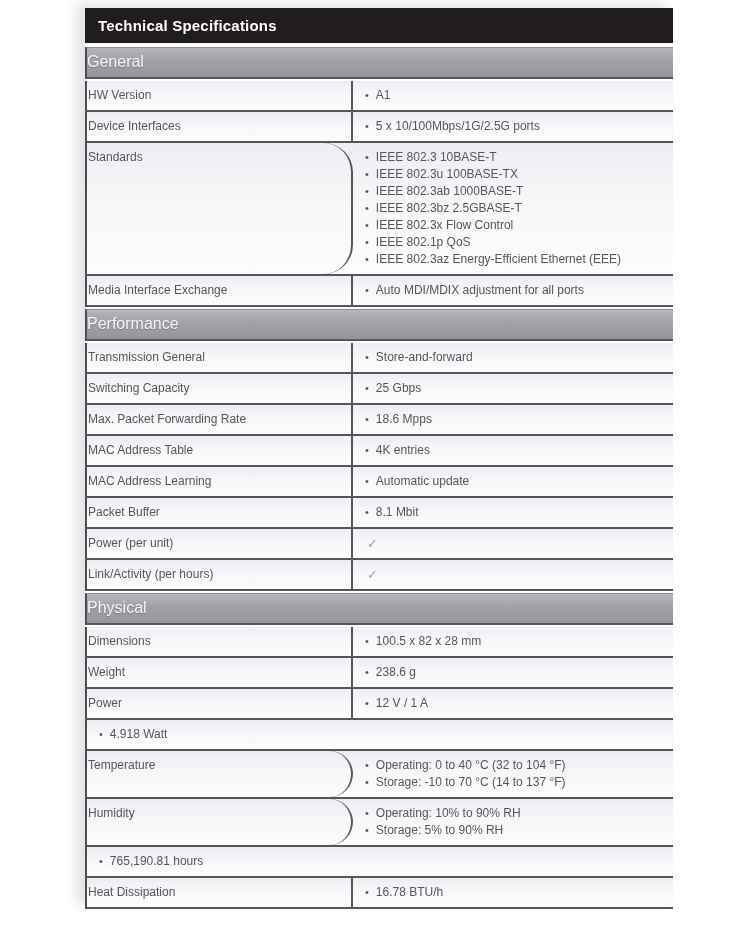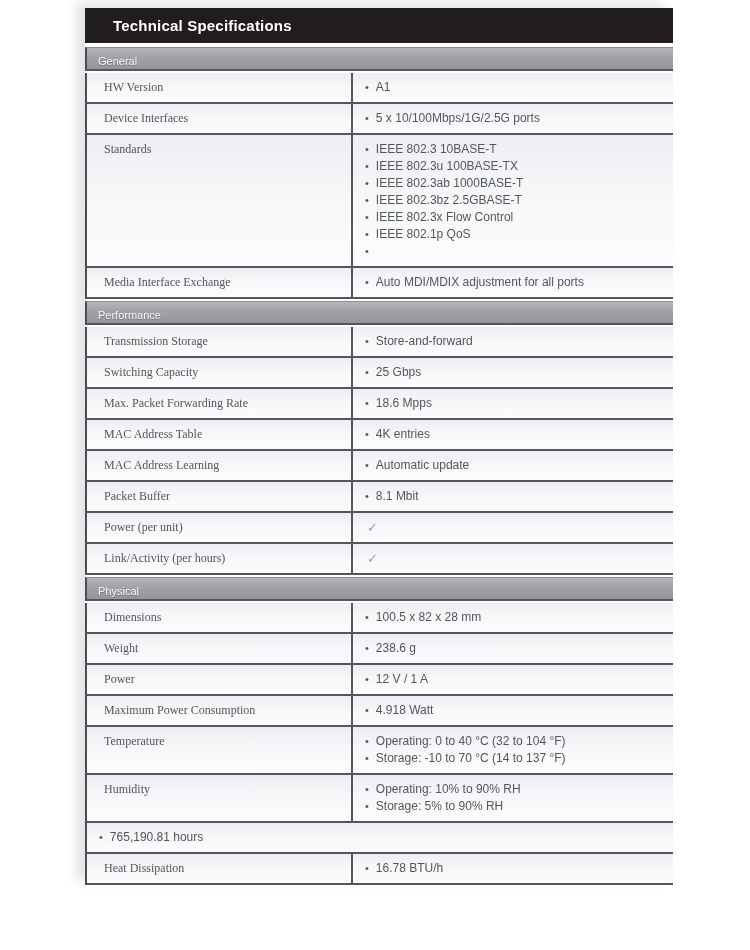--- a/index.html
+++ b/index.html
@@ -12,50 +12,50 @@
   .page{position:relative;width:750px;height:950px;background:#ffffff;}
   .spec-table{
     position:absolute;left:85px;top:8px;width:588px;
     box-shadow:-9px -5px 10px rgba(112,120,130,0.20);
   }
   
   .title-bar{
     height:35px;line-height:35px;
     background:var(--header-bg,#211d1e);
     color:#ffffff;font-size:15px;font-weight:bold;
-    padding-left:28px;letter-spacing:.2px;
+    padding-left:13px;letter-spacing:.2px;
     margin-bottom:4px;
     box-sizing:border-box;
   }
   
   .section-bar{
-    margin:2px 0;height:24px;line-height:27px;
+    margin:2px 0;height:32px;line-height:27px;
     background:linear-gradient(180deg,#b4b6b9 0%,#a0a2a5 45%,#94969a 100%);
     border-left:2px solid #4c4d4f;
     border-top:1px solid #8a8c8f;
     border-bottom:2px solid #55565a;
-    color:#f5f6f7;font-size:11px;font-weight:400;
-    padding-left:11px;text-shadow:0 1px 1px rgba(0,0,0,0.25);
+    color:#f5f6f7;font-size:16px;font-weight:400;
+    padding-left:0;text-shadow:0 1px 1px rgba(0,0,0,0.25);
     box-sizing:border-box;
   }
   
   .row{
     display:flex;align-items:stretch;
     background:linear-gradient(180deg,#eceef1 0%,#f5f7f9 45%,#fbfcfd 100%);
     border-left:2px solid #4c4d4f;
     border-bottom:2px solid #55565a;
   }
   .cell-label{
     width:266px;box-sizing:border-box;flex:0 0 266px;
     border-right:2px solid #55565a;
-    padding:6px 8px 6px 17px;
+    padding:6px 8px 6px 1px;
     display:flex;align-items:center;
-    color:var(--text-color,#54575a);font-size:12px;line-height:17px;font-family:Liberation Serif, serif;
-  }
-  .row.multi .cell-label{align-items:flex-start;}
+    color:var(--text-color,#54575a);font-size:12px;line-height:17px;
+  }
+  .row.multi .cell-label{align-items:flex-start;border-radius:29px;}
   .cell-value{
     flex:1;box-sizing:border-box;
     display:flex;flex-direction:column;justify-content:center;
     padding:6px 8px 6px 12px;
   }
   .value-line{
     display:flex;align-items:center;
     color:var(--text-color,#54575a);font-size:12px;line-height:17px;
     white-space:nowrap;
   }
@@ -116,35 +116,36 @@
             <div class="value-line">
               <span class="bullet">•</span>
               <span>IEEE 802.3x Flow Control</span>
             </div>
             <div class="value-line">
               <span class="bullet">•</span>
               <span>IEEE 802.1p QoS</span>
             </div>
             <div class="value-line">
               <span class="bullet">•</span>
+              <span>IEEE 802.3az Energy-Efficient Ethernet (EEE)</span>
             </div>
           </div>
         </div>
         <div class="row">
           <div class="cell-label">Media Interface Exchange</div>
           <div class="cell-value">
             <div class="value-line">
               <span class="bullet">•</span>
               <span>Auto MDI/MDIX adjustment for all ports</span>
             </div>
           </div>
         </div>
         <div class="section-bar">Performance</div>
         <div class="row">
-          <div class="cell-label">Transmission Storage</div>
+          <div class="cell-label">Transmission General</div>
           <div class="cell-value">
             <div class="value-line">
               <span class="bullet">•</span>
               <span>Store-and-forward</span>
             </div>
           </div>
         </div>
         <div class="row">
           <div class="cell-label">Switching Capacity</div>
           <div class="cell-value">
@@ -228,21 +229,20 @@
         <div class="row">
           <div class="cell-label">Power</div>
           <div class="cell-value">
             <div class="value-line">
               <span class="bullet">•</span>
               <span>12 V / 1 A</span>
             </div>
           </div>
         </div>
         <div class="row">
-          <div class="cell-label">Maximum Power Consumption</div>
           <div class="cell-value">
             <div class="value-line">
               <span class="bullet">•</span>
               <span>4.918 Watt</span>
             </div>
           </div>
         </div>
         <div class="row multi">
           <div class="cell-label">Temperature</div>
           <div class="cell-value">

